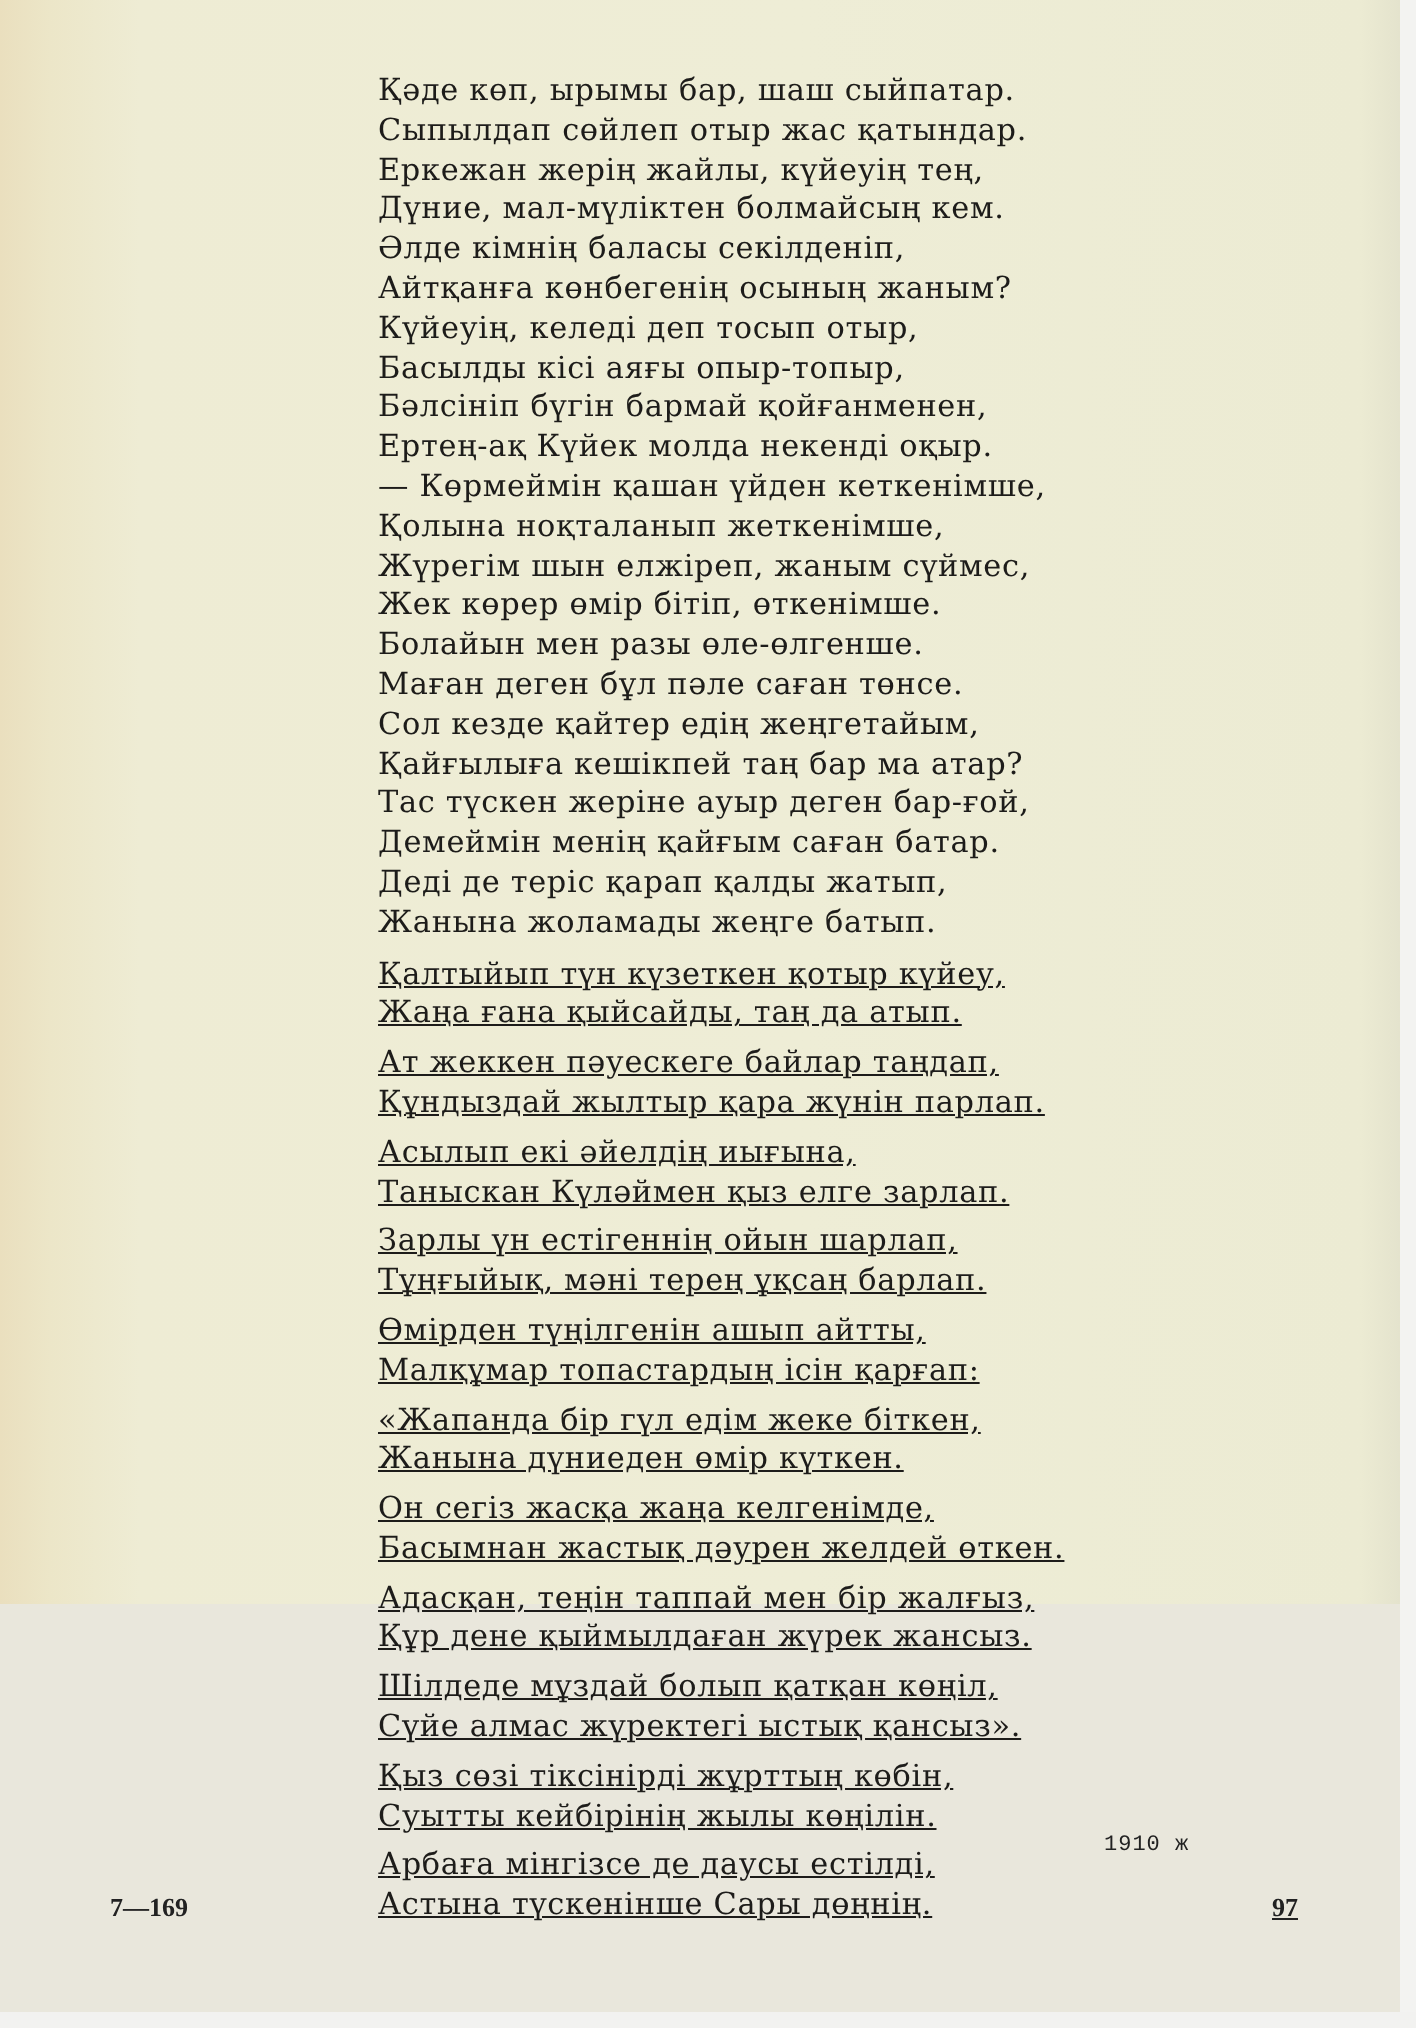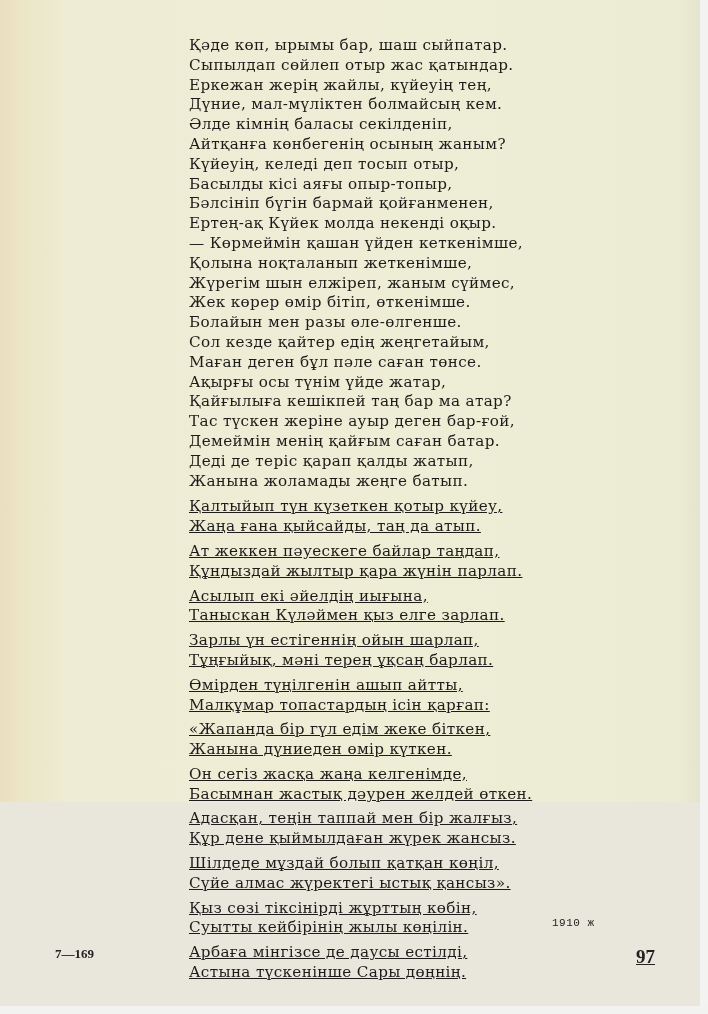--- a/index.html
+++ b/index.html
@@ -37,21 +37,21 @@
     font-size: 11px; color: #222; font-family: Liberation Mono, monospace;
     letter-spacing: 0.5px;
   }
   .signature {
     position: absolute; left: 55px; top: 946px;
     font-size: 13px; font-weight: bold; color: #222;
     font-family: "Liberation Serif", serif;
   }
   .page-number {
     position: absolute; left: 636px; top: 946px;
-    font-size: 19px; font-weight: bold; color: #222;
+    font-size: 13px; font-weight: bold; color: #222;
     font-family: "Liberation Serif", serif;
     text-decoration: underline;
   }
 </style>
 </head>
 <body>
 
 <div class="page">
   <div class="poem">
     <div>
@@ -63,23 +63,22 @@
       <div class="line">Айтқанға көнбегенің осының жаным?</div>
       <div class="line">Күйеуің, келеді деп тосып отыр,</div>
       <div class="line">Басылды кісі аяғы опыр-топыр,</div>
       <div class="line">Бәлсініп бүгін бармай қойғанменен,</div>
       <div class="line">Ертең-ақ Күйек молда некенді оқыр.</div>
       <div class="line">— Көрмеймін қашан үйден кеткенімше,</div>
       <div class="line">Қолына ноқталанып жеткенімше,</div>
       <div class="line">Жүрегім шын елжіреп, жаным сүймес,</div>
       <div class="line">Жек көрер өмір бітіп, өткенімше.</div>
       <div class="line">Болайын мен разы өле-өлгенше.</div>
+      <div class="line">Маған деген бұл пәле саған төнсе.</div>
       <div class="line">Сол кезде қайтер едің жеңгетайым,</div>
-      <div class="line">Маған деген бұл пәле саған төнсе.</div>
-      <div class="line">Ақырғы осы түнім үйде жатар,</div>
       <div class="line">Қайғылыға кешікпей таң бар ма атар?</div>
       <div class="line">Тас түскен жеріне ауыр деген бар-ғой,</div>
       <div class="line">Демеймін менің қайғым саған батар.</div>
       <div class="line">Деді де теріс қарап қалды жатып,</div>
       <div class="line">Жанына жоламады жеңге батып.</div>
     </div>
     <div>
       <div class="couplet" style="margin-top:6px">
         <div class="line">Қалтыйып түн күзеткен қотыр күйеу,</div>
         <div class="line">Жаңа ғана қыйсайды, таң да атып.</div>

